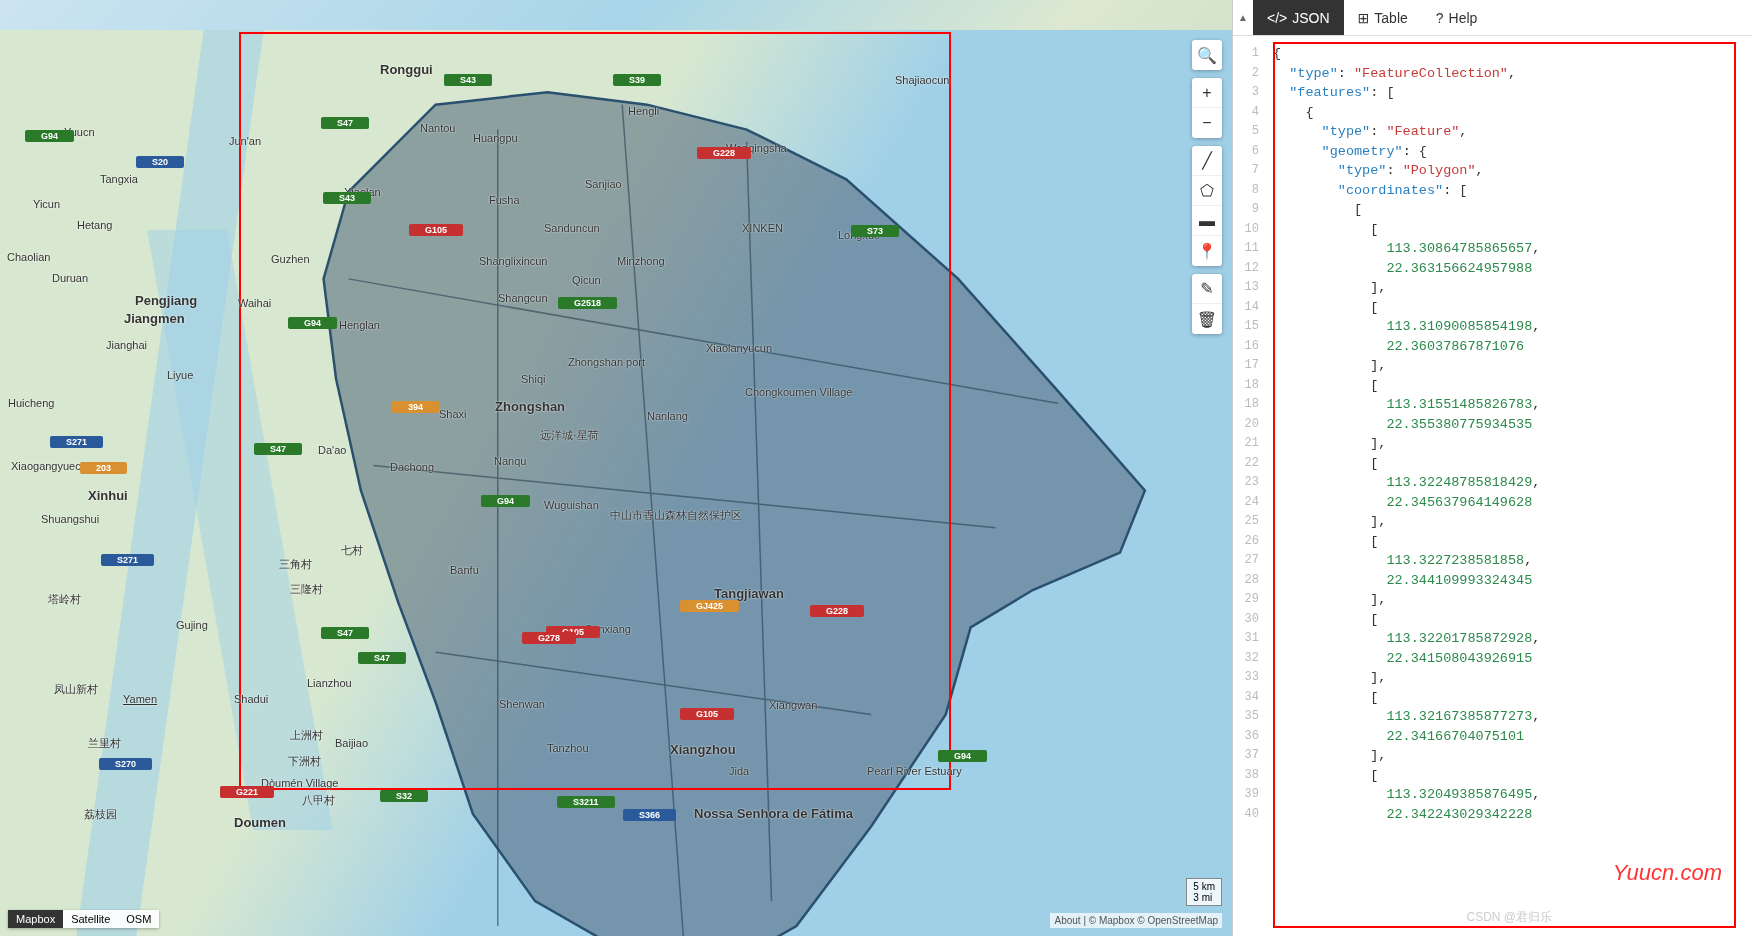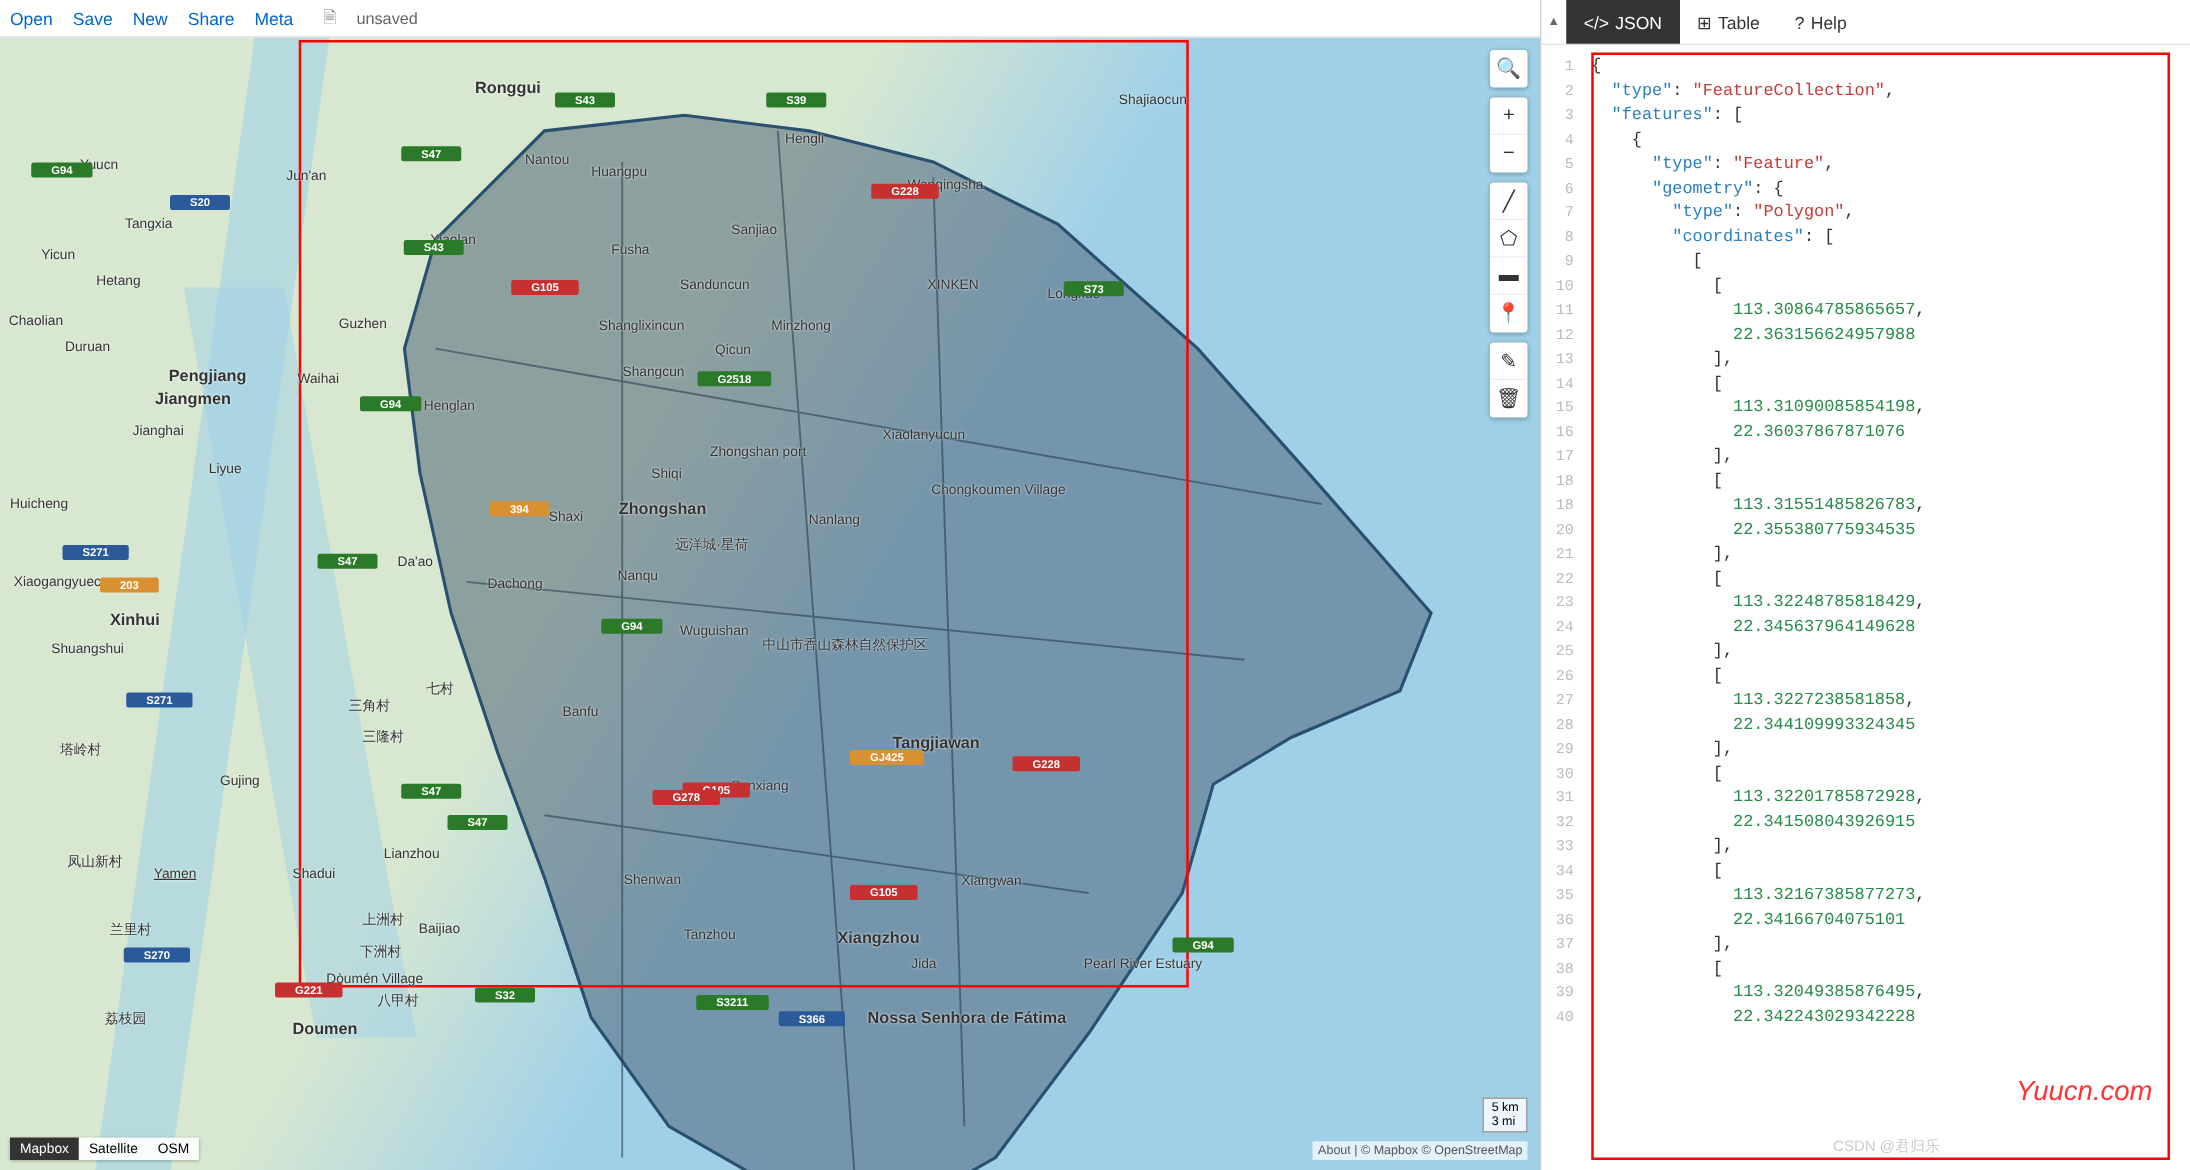--- a/index.html
+++ b/index.html
@@ -47,29 +47,20 @@
 .tok-str { color: #c73a3a; }
 .tok-num { color: #2a8a4a; }
 .watermark { position: absolute; bottom: 50px; right: 30px; color: #f33; font-size: 22px; font-style: italic; pointer-events: none; }
 .watermark2 { position: absolute; bottom: 10px; right: 200px; color: #ccc; font-size: 12px; }
 </style>
 </head>
 <body>
 
 <div class="app">
   <div class="map-panel">
-    <div class="toolbar">
-      <a>Open</a>
-      <a>Save</a>
-      <a>New</a>
-      <a>Share</a>
-      <a>Meta</a>
-      <span class="doc-icon">🗎</span>
-      <span class="unsaved">unsaved</span>
-    </div>
 
     <div class="map-area">
       <div class="map-bg"></div>
       <div class="water" style="left:0;top:0;width:100%;height:100%;background:linear-gradient(120deg,#d8e8d0 0%,#d8e8d0 40%,#a0d0e8 55%,#a0d0e8 100%);"></div>
       <div class="water" style="left:140px;top:0;width:60px;height:100%;background:rgba(160,208,232,0.6);transform:skewX(-8deg);"></div>
       <div class="water" style="left:200px;top:200px;width:80px;height:600px;background:rgba(160,208,232,0.5);transform:skewX(10deg);"></div>
 
       <svg class="polygon-overlay" viewBox="0 0 990 790" preserveAspectRatio="none">
         <path d="M 280 130 L 350 60 L 440 50 L 520 60 L 600 80 L 680 120 L 770 200 L 850 290 L 920 370 L 900 420 L 830 450 L 780 480 L 760 550 L 700 640 L 640 720 L 570 760 L 500 740 L 430 700 L 380 630 L 350 540 L 320 460 L 290 370 L 270 280 L 260 200 Z" fill="rgba(80,100,120,0.55)" stroke="#2a5070" stroke-width="2"></path>
         <path d="M 400 80 L 400 720 M 280 200 L 850 300 M 300 350 L 800 400 M 350 500 L 700 550 M 500 60 L 550 740 M 600 90 L 620 700" stroke="#2a4050" stroke-width="1.2" fill="none" opacity="0.6"></path>

